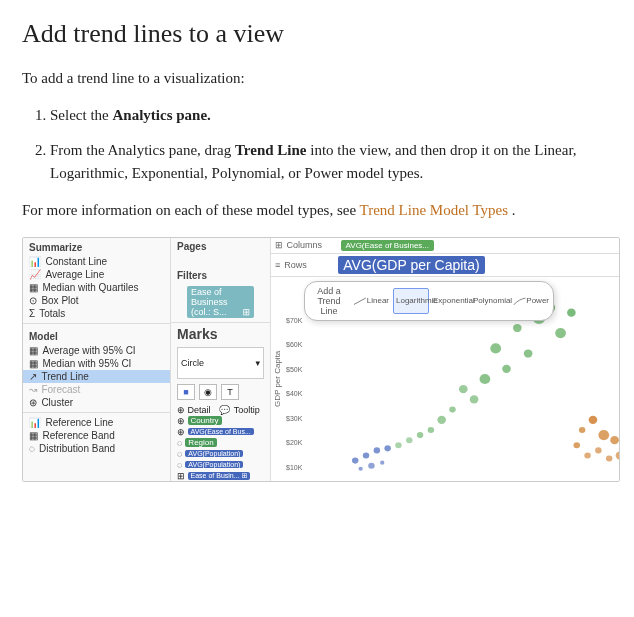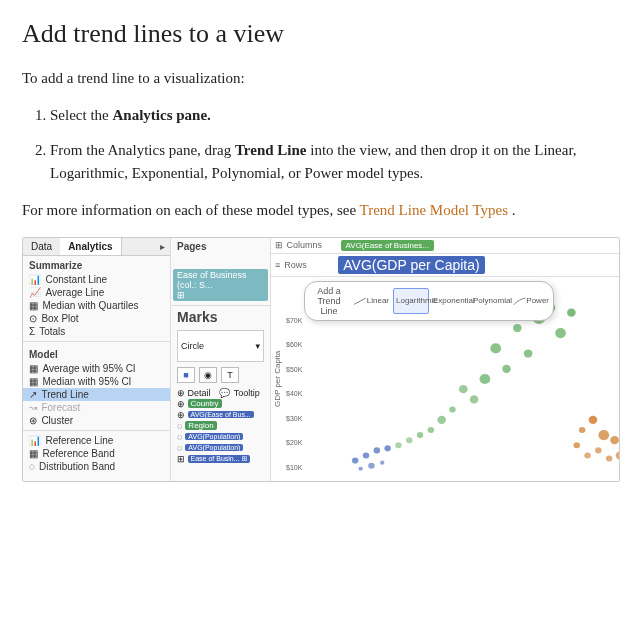--- a/index.html
+++ b/index.html
@@ -118,27 +118,26 @@
     .filter-title {
       font-size: 10px;
       font-weight: bold;
       padding: 3px 6px;
       color: #444;
     }
     .filter-chip {
       background: #7cb9c0;
       color: #fff;
       font-size: 9px;
-      margin: 2px 2px;
+      margin: 2px 16px;
       padding: 1px 4px;
       border-radius: 2px;
       display: flex;
-      align-items: flex-start;
+      align-items: flex-end;
       justify-content: space-between;
-      flex-direction: column;
     }
     .marks-title {
       font-size: 14px;
       font-weight: bold;
       padding: 3px 6px;
       color: #444;
       border-top: 1px solid #ddd;
       margin-top: 4px;
     }
     .marks-select {
@@ -313,25 +312,20 @@
   </li>
 </ol>
 
 <p class="footer-text">
   <span>For more information on each of these model types, see </span><a class="link" href="#">Trend Line Model Types</a><span> .</span>
 </p>
 
 <div class="screenshot-container">
 
   <div class="left-panel">
-    <div class="panel-tabs">
-      <div class="panel-tab">Data</div>
-      <div class="panel-tab active">Analytics</div>
-      <div class="panel-arrow">▸</div>
-    </div>
     <div class="panel-section-title">Summarize</div>
     <div class="panel-item">
       <span>📊</span>
       <span>Constant Line</span>
     </div>
     <div class="panel-item">
       <span>📈</span>
       <span>Average Line</span>
     </div>
     <div class="panel-item">
@@ -382,20 +376,21 @@
       <span>Distribution Band</span>
     </div>
 
   </div>
 
   <div class="middle-panel">
 
     <div style="font-size:10px;font-weight:bold;padding:3px 6px;color:#444;">Pages</div>
     <div style="height:12px;"></div>
 
+    <div class="filter-title">Filters</div>
     <div class="filter-chip">
       <span>Ease of Business (col.: S...</span>
       <span>⊞</span>
     </div>
 
     <div class="marks-title">Marks</div>
     <div class="marks-select">
       <span>Circle</span>
       <span>▾</span>
     </div>

